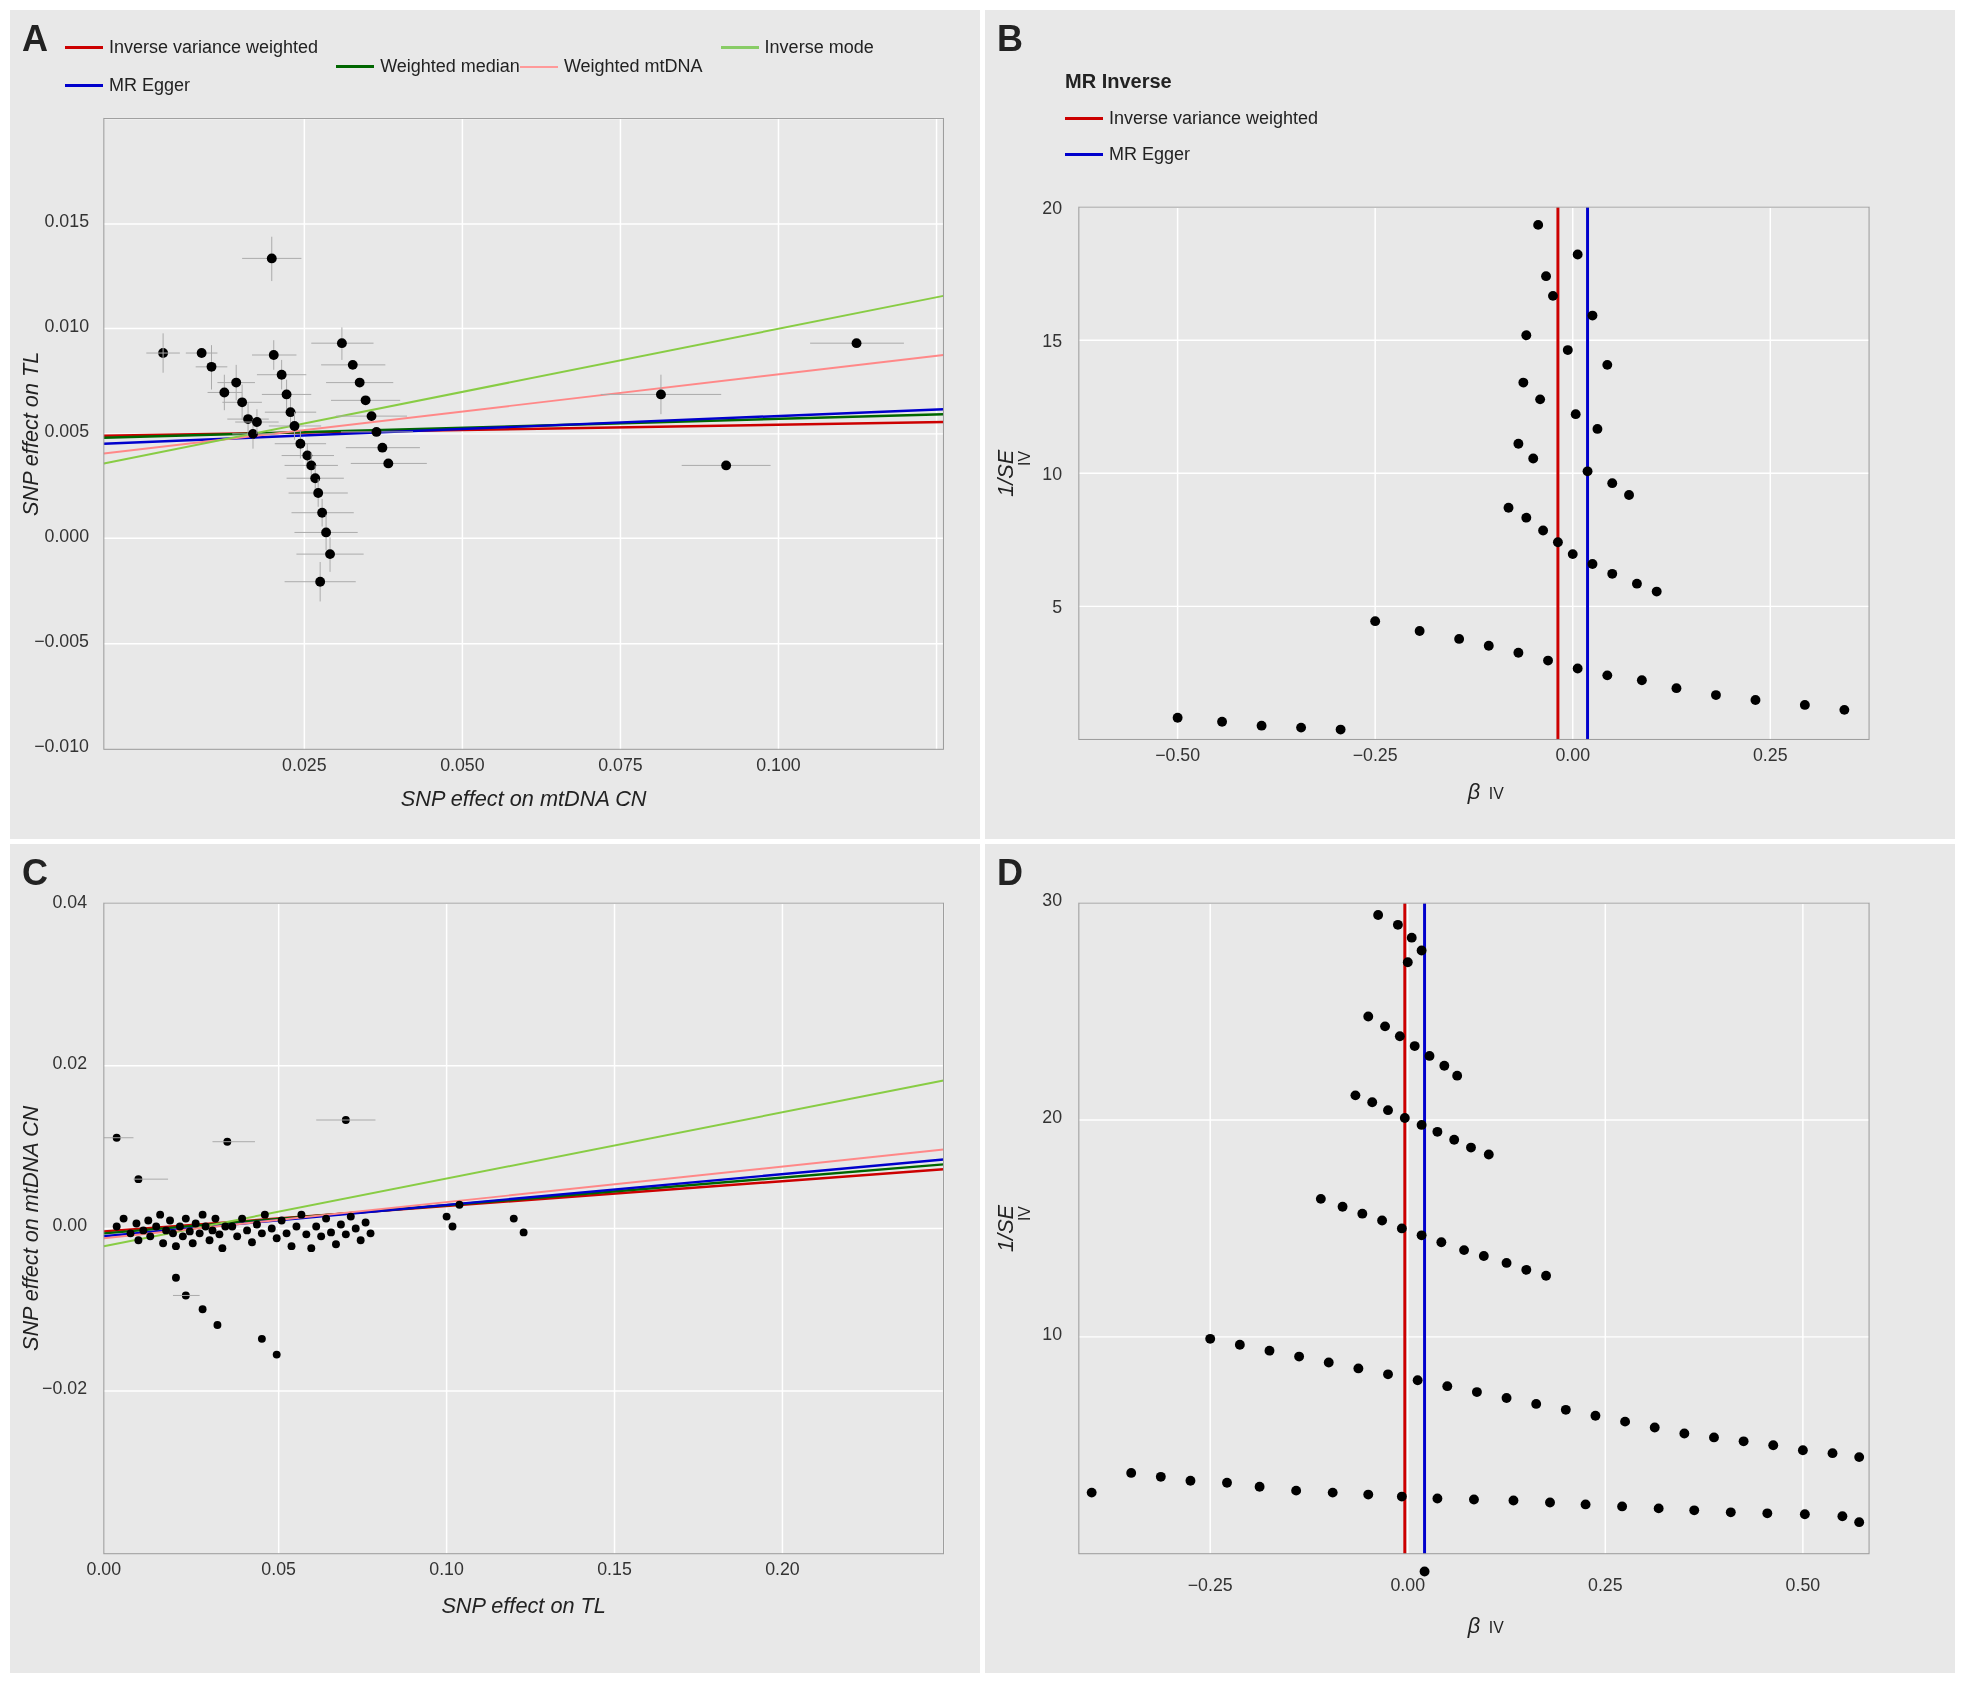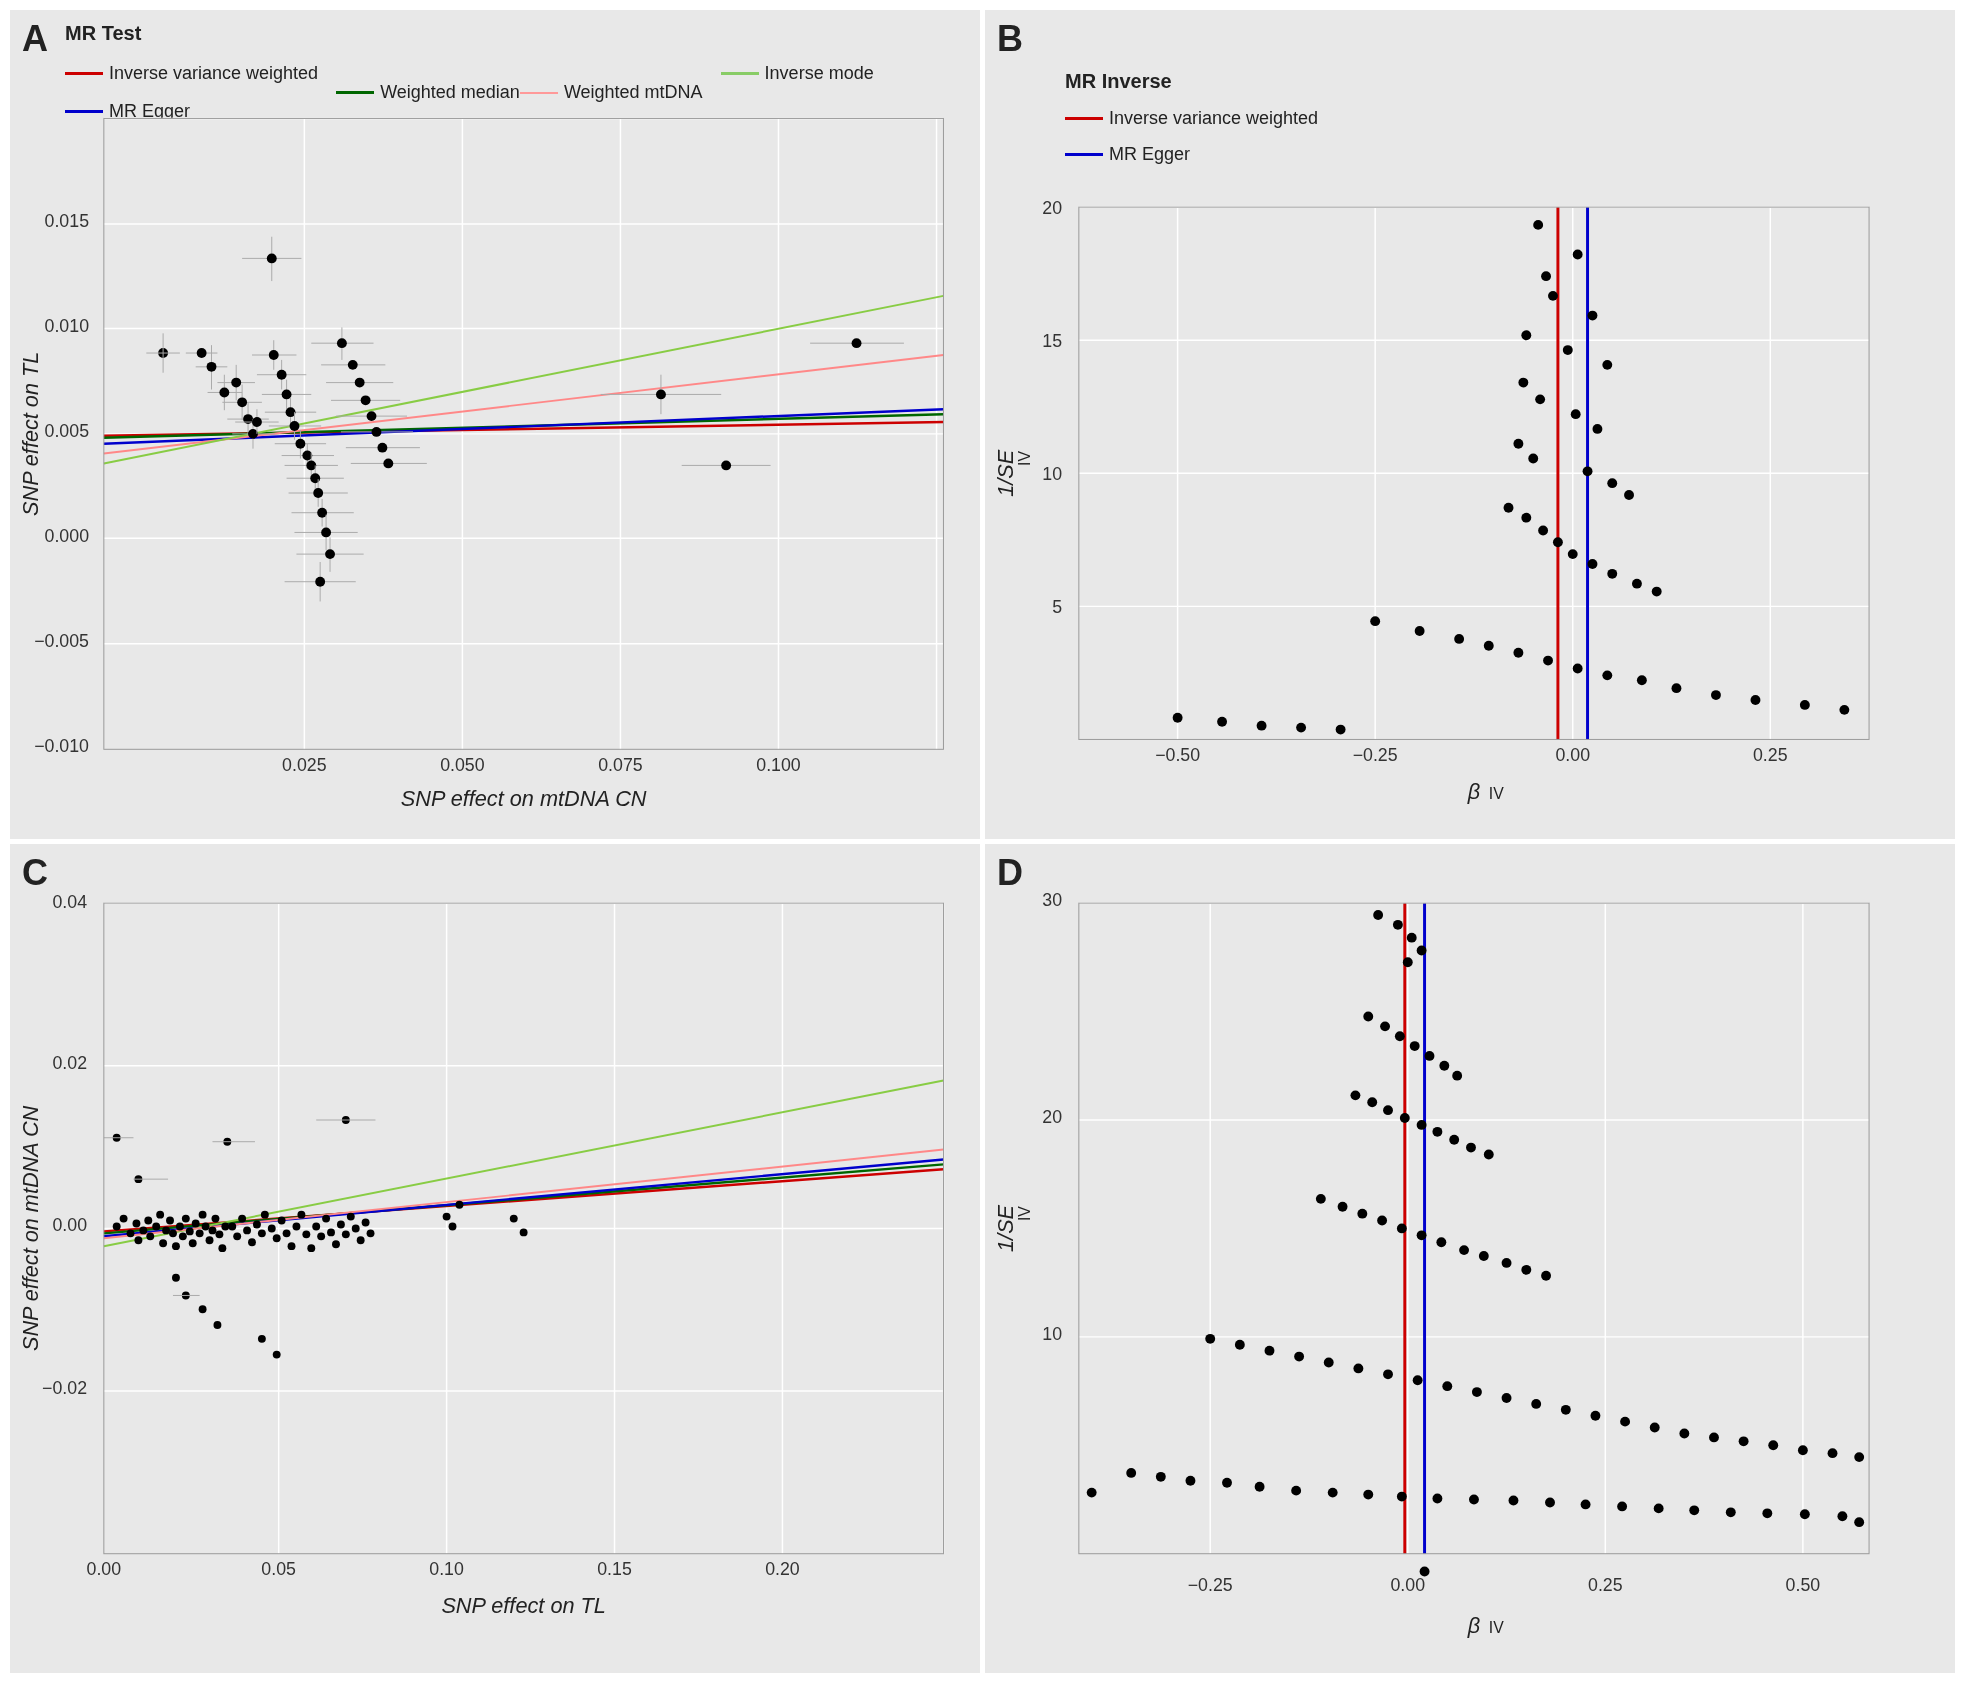--- a/index.html
+++ b/index.html
@@ -60,21 +60,20 @@
   </style>
 </head>
 <body>
 
 <div class="main-container">
 
   <div class="panel" style="position:relative;">
     <span class="panel-label">A</span>
 
     <div class="legend-box" style="top:12px; left:55px;">
-      <div class="legend-title">MR Test</div>
       <div style="display:flex; flex-direction:row; gap:18px;">
         <div style="display:flex; flex-direction:column;">
           <div class="legend-item">
             <div class="legend-line" style="background:#cc0000;"></div>
             <span>Inverse variance weighted</span>
           </div>
           <div class="legend-item">
             <div class="legend-line" style="background:#0000cc;"></div>
             <span>MR Egger</span>
           </div>

